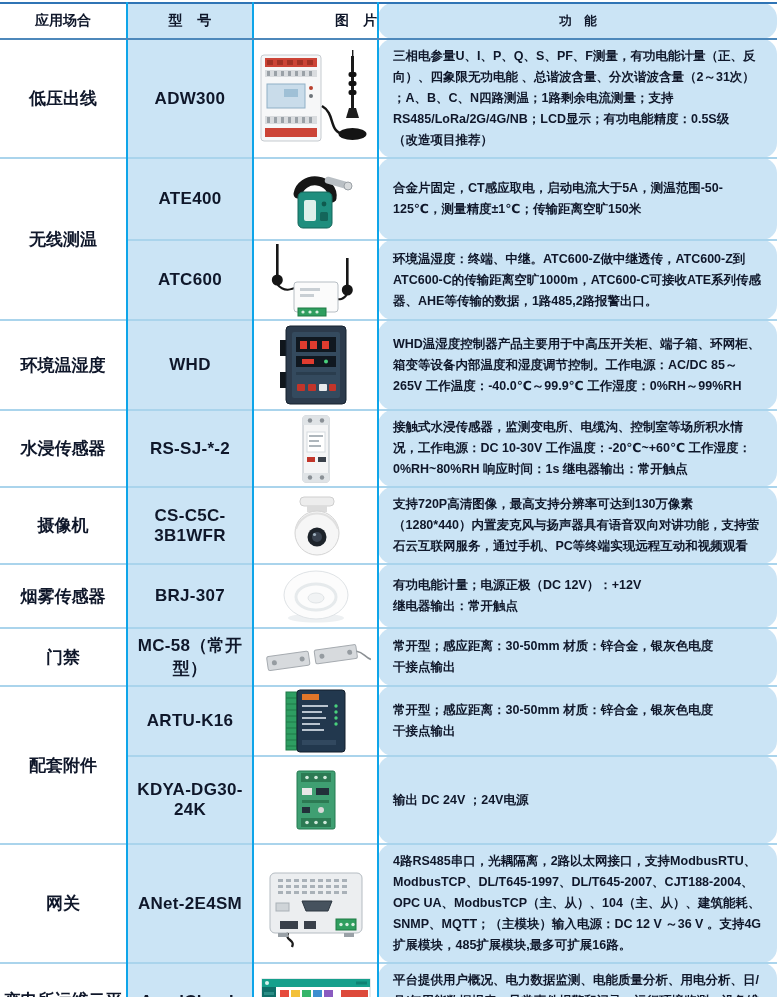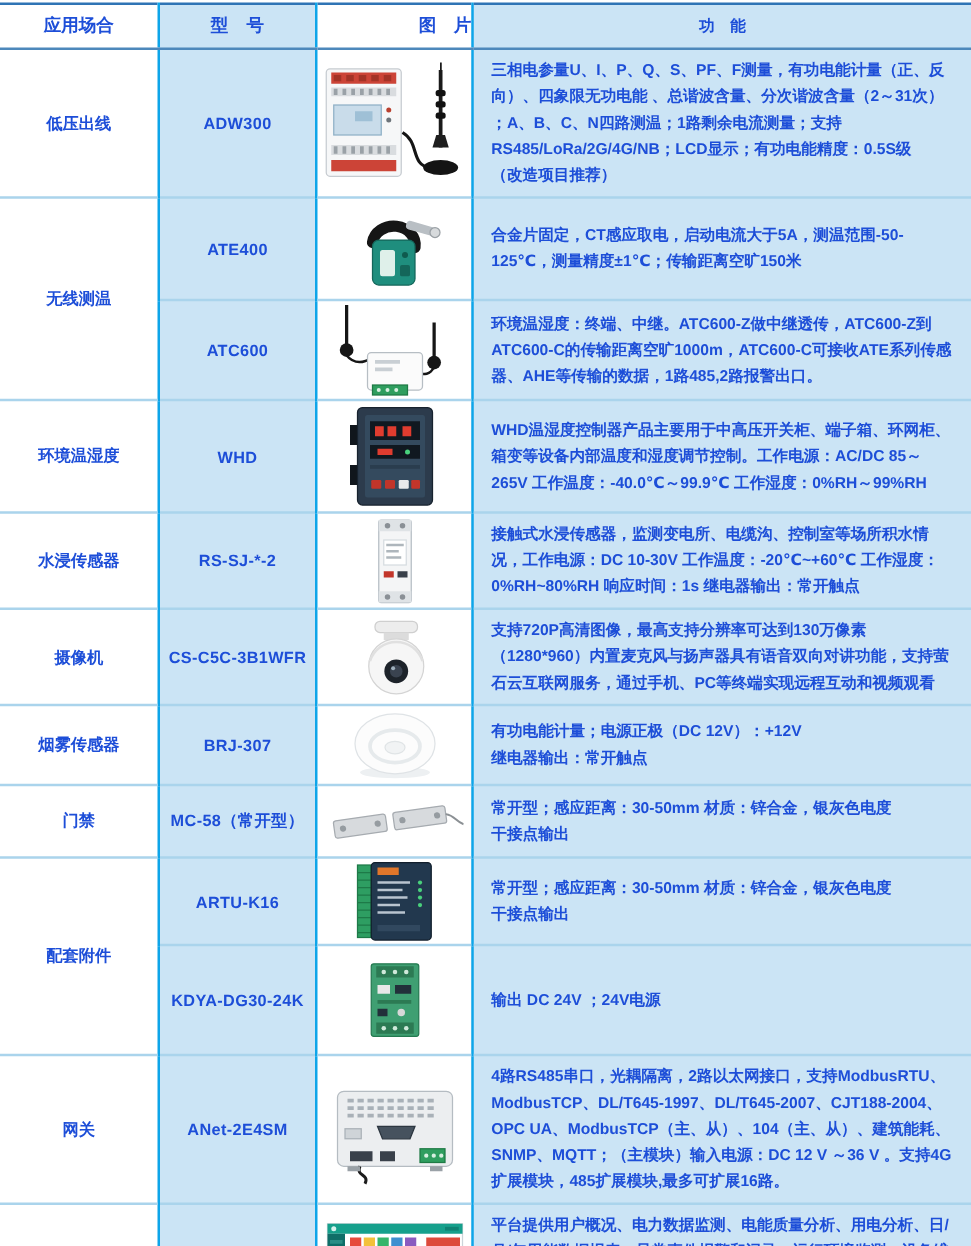--- a/index.html
+++ b/index.html
@@ -6,34 +6,34 @@
   .page{
     width:777px;height:997px;overflow:hidden;background:#fff;
     font-family:"Liberation Sans","DejaVu Sans",sans-serif;
     padding-top:2px;box-sizing:border-box;
   }
   table.spec{
     width:777px;table-layout:fixed;border-collapse:collapse;
     border-top:2px solid #2f74b5;
     border-bottom:3px solid #24647f;
   }
-  th,td{padding:0;margin:0;font-weight:bold;color:#1d4ed8;}
+  th,td{padding:0;margin:0;font-weight:bold;color:#0f172a;}
   th{
     font-size:14px;text-align:center;vertical-align:middle;height:34px;
     border-bottom:2px solid #4d88bb;
   }
-  td{font-size:13px;vertical-align:middle;}
+  td{font-size:17px;vertical-align:middle;}
   .vline{border-left:2px solid #0ea5e9;}
   tbody td{border-top:2px solid #aad4ec;}
   .c-app{background:#fff;text-align:center;}
   .c-model{background:#cbe4f5;text-align:center;letter-spacing:.3px;}
   .c-img{background:#fff;text-align:right;}
   .c-func{
     background:#cbe4f5;text-align:left;font-size:12.5px;line-height:21px;
-    padding:6px 12px 6px 14px;white-space:pre-line;box-sizing:border-box;
+    padding:6px 12px 6px 14px;white-space:pre-line;box-sizing:border-box;border-radius:15px;
   }
   th.c-model,th.c-func{background:#cbe4f5;}
   th.c-app,th.c-img{background:#fff;}
   svg{display:block;margin:0 auto;}
 </style>
 </head>
 <body>
 
 <div class="page">
 <table class="spec">
@@ -195,21 +195,21 @@
         <svg width="104" height="62" viewBox="0 0 104 62">
           <rect x="36" y="2" width="34" height="9" rx="4" fill="#ededed" stroke="#cfcfcf"></rect>
           <rect x="43" y="11" width="20" height="6" fill="#dcdcdc"></rect>
           <circle cx="53" cy="38" r="22" fill="#f6f6f6" stroke="#d4d4d4"></circle>
           <path d="M32,34 A22,22 0 0 1 74,34" fill="none" stroke="#e0e0e0" stroke-width="2"></path>
           <circle cx="53" cy="42" r="9.5" fill="#1d232a"></circle>
           <circle cx="53" cy="42" r="5" fill="#3a4350"></circle>
           <circle cx="50.5" cy="39.5" r="1.6" fill="#9fb0bd"></circle>
         </svg>
       </td>
-      <td class="c-func vline">支持720P高清图像，最高支持分辨率可达到130万像素（1280*960）内置麦克风与扬声器具有语音双向对讲功能，支持萤石云互联网服务，通过手机、PC等终端实现远程互动和视频观看</td>
+      <td class="c-func vline">支持720P高清图像，最高支持分辨率可达到130万像素（1280*440）内置麦克风与扬声器具有语音双向对讲功能，支持萤石云互联网服务，通过手机、PC等终端实现远程互动和视频观看</td>
     </tr>
 
     <tr style="height:64px">
       <td class="c-app">烟雾传感器</td>
       <td class="c-model vline">BRJ-307</td>
       <td class="c-img vline">
         <svg width="92" height="58" viewBox="0 0 92 58">
           <ellipse cx="46" cy="51" rx="28" ry="4.5" fill="#edf0f2"></ellipse>
           <ellipse cx="46" cy="28" rx="32" ry="24" fill="#fcfcfc" stroke="#dfe3e6"></ellipse>
           <ellipse cx="46" cy="30" rx="20" ry="13" fill="none" stroke="#e6eaec" stroke-width="3"></ellipse>

